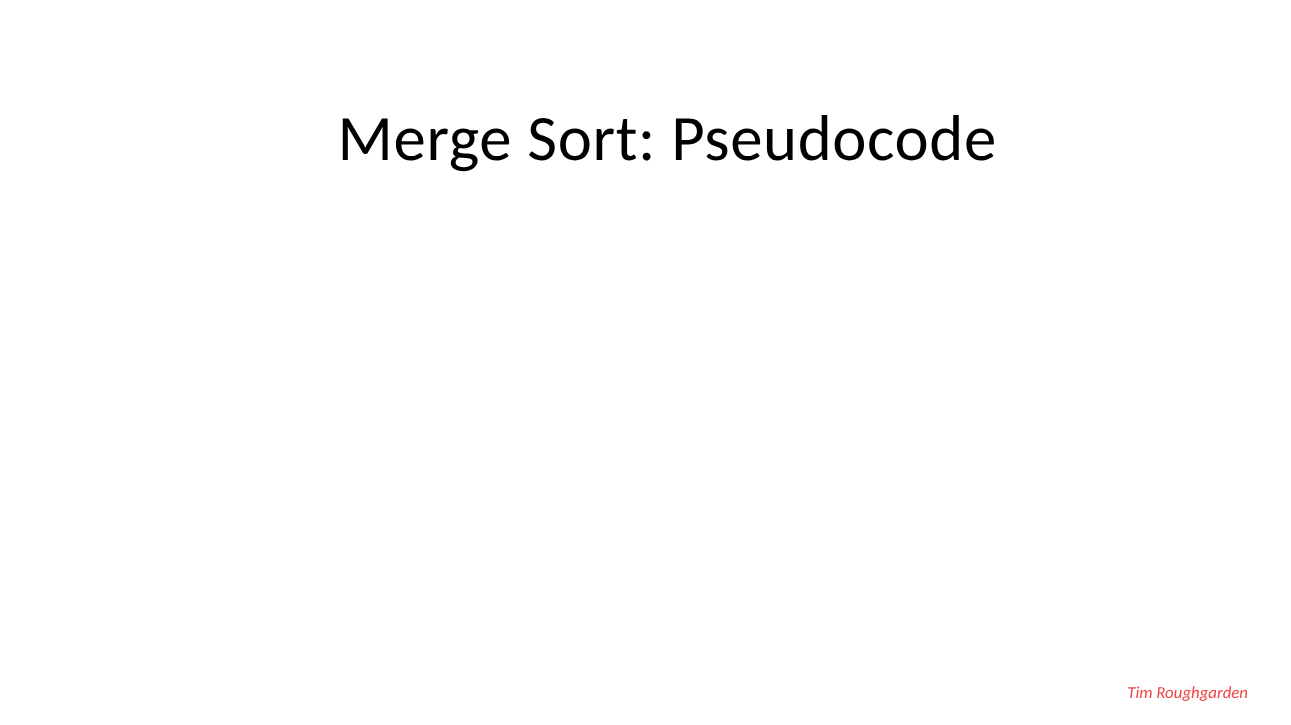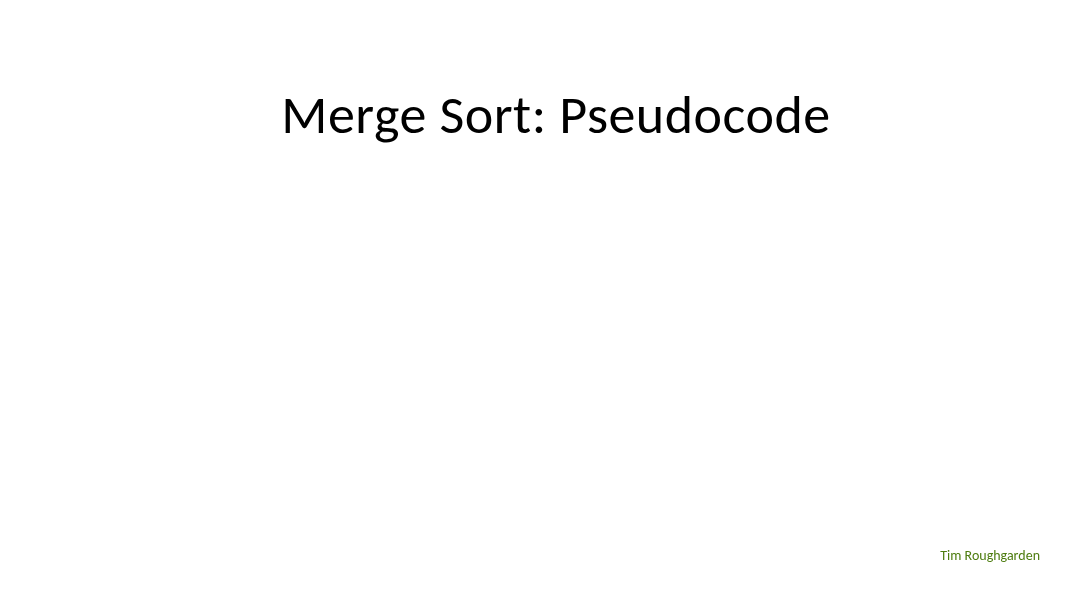--- a/index.html
+++ b/index.html
@@ -26,25 +26,26 @@
       left: 0;
       width: 100%;
       text-align: center;
       font-size: 54px;
       font-weight: 400;
       color: #000000;
       letter-spacing: 0.5px;
     }
     .author {
       position: absolute;
-      bottom: 22px;
+      bottom: 0;
       right: 18px;
       font-size: 14px;
-      color: #4d7c0f;
+      color: #ef4444;
       font-weight: 400;
+      font-style: italic;
     }
   </style>
 </head>
 <body>
 
 <div class="slide">
   <h1 class="title">Merge Sort: Pseudocode</h1>
   <div class="author">Tim Roughgarden</div>
 </div>
 

